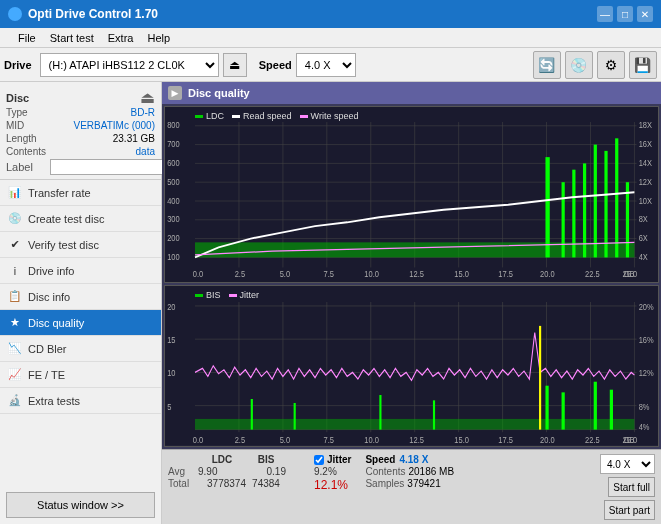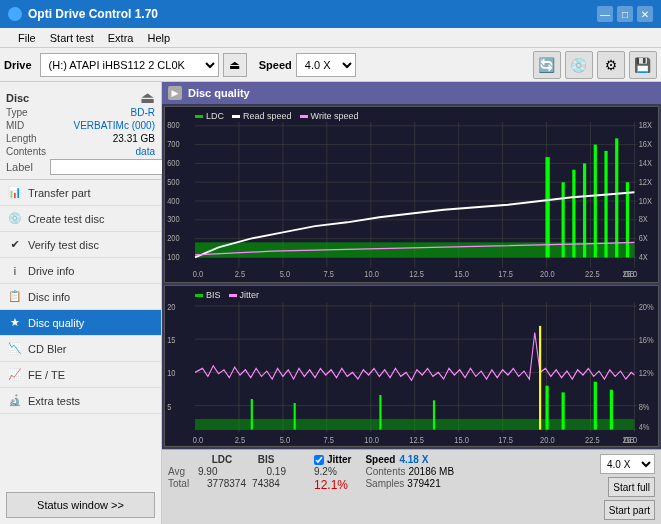--- a/index.html
+++ b/index.html
@@ -141,21 +141,21 @@
       <div class="label-row">
         <span class="disc-row-label">Label</span>
         <input class="label-input" type="text" style="">
         <button class="label-btn">🔍</button>
       </div>
     </div>
 
     <div class="nav-items">
       <div class="nav-item">
         <span class="nav-icon">📊</span>
-        <span>Transfer part</span>
+        <span>Transfer rate</span>
       </div>
       <div class="nav-item">
         <span class="nav-icon">💿</span>
         <span>Create test disc</span>
       </div>
       <div class="nav-item">
         <span class="nav-icon">✔</span>
         <span>Verify test disc</span>
       </div>
       <div class="nav-item">

